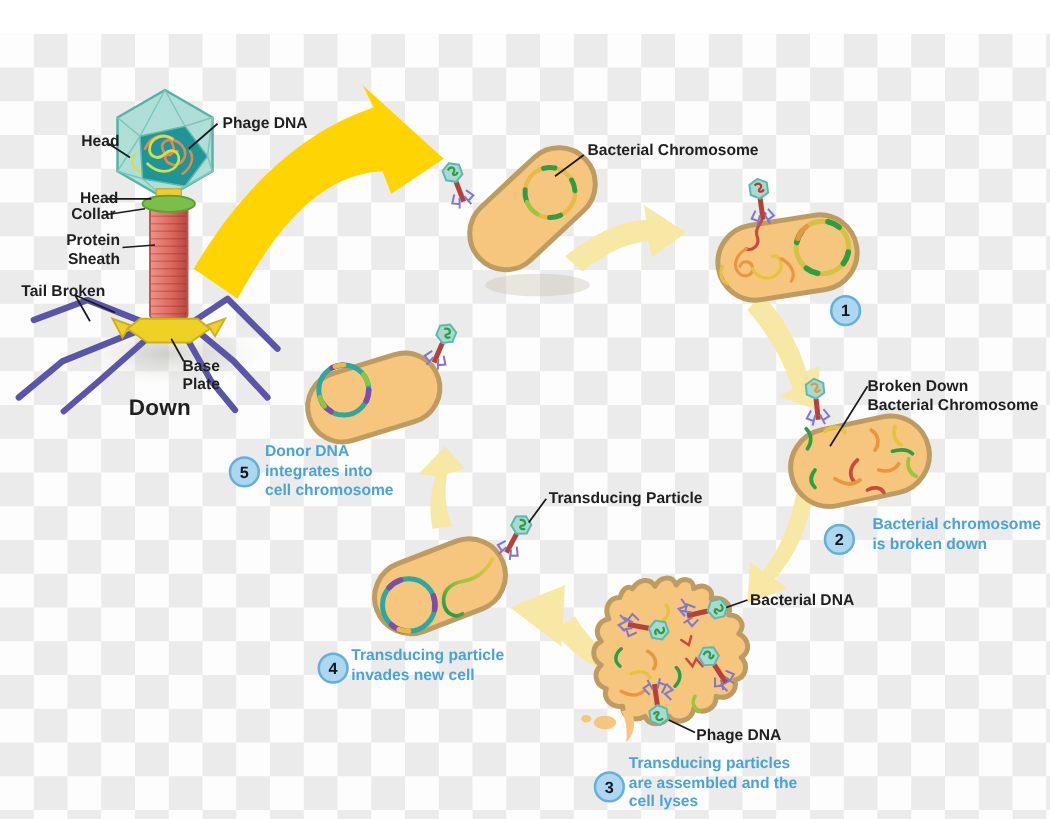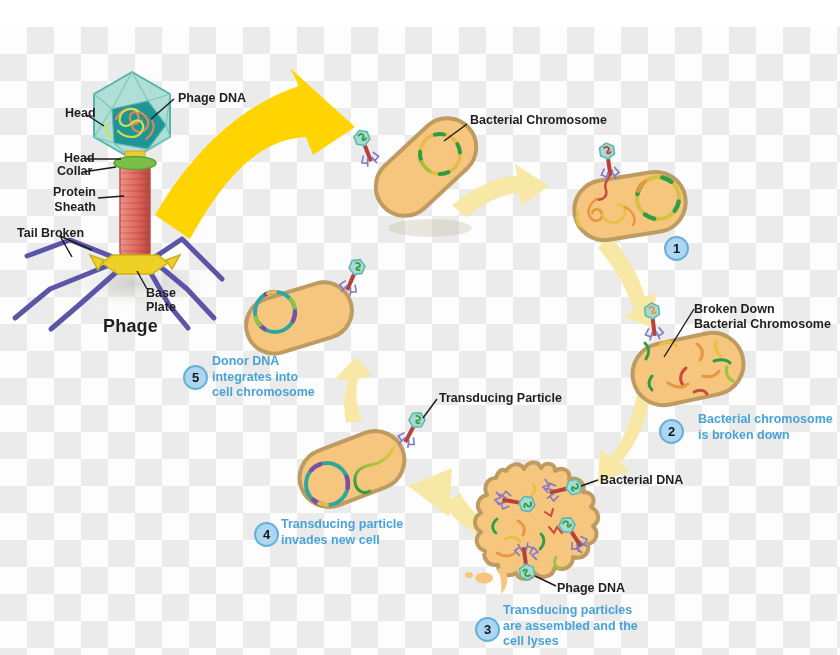--- a/index.html
+++ b/index.html
@@ -231,21 +231,21 @@
 
 <div class="lbl" style="left:178px;top:64px">Phage DNA</div>
 <div class="lbl" style="left:65px;top:79px">Head</div>
 <div class="lbl" style="left:64px;top:124px">Head</div>
 <div class="lbl" style="left:57px;top:137px">Collar</div>
 <div class="lbl ra" style="left:50px;top:158px;width:46px">Protein
 Sheath</div>
 <div class="lbl" style="left:17px;top:199px">Tail Broken</div>
 <div class="lbl" style="left:146px;top:259px;line-height:14px">Base
 Plate</div>
-<div class="lbl big" style="left:103px;top:292px">Phage</div>
+<div class="lbl big" style="left:103px;top:292px">Down</div>
 
 <div class="lbl" style="left:470px;top:86px">Bacterial Chromosome</div>
 <div class="lbl" style="left:694px;top:275px">Broken Down
 Bacterial Chromosome</div>
 <div class="lbl" style="left:439px;top:364px">Transducing Particle</div>
 <div class="lbl" style="left:600px;top:446px">Bacterial DNA</div>
 <div class="lbl" style="left:557px;top:554px">Phage DNA</div>
 
 <div class="badge" style="left:664px;top:209px">1</div>
 

